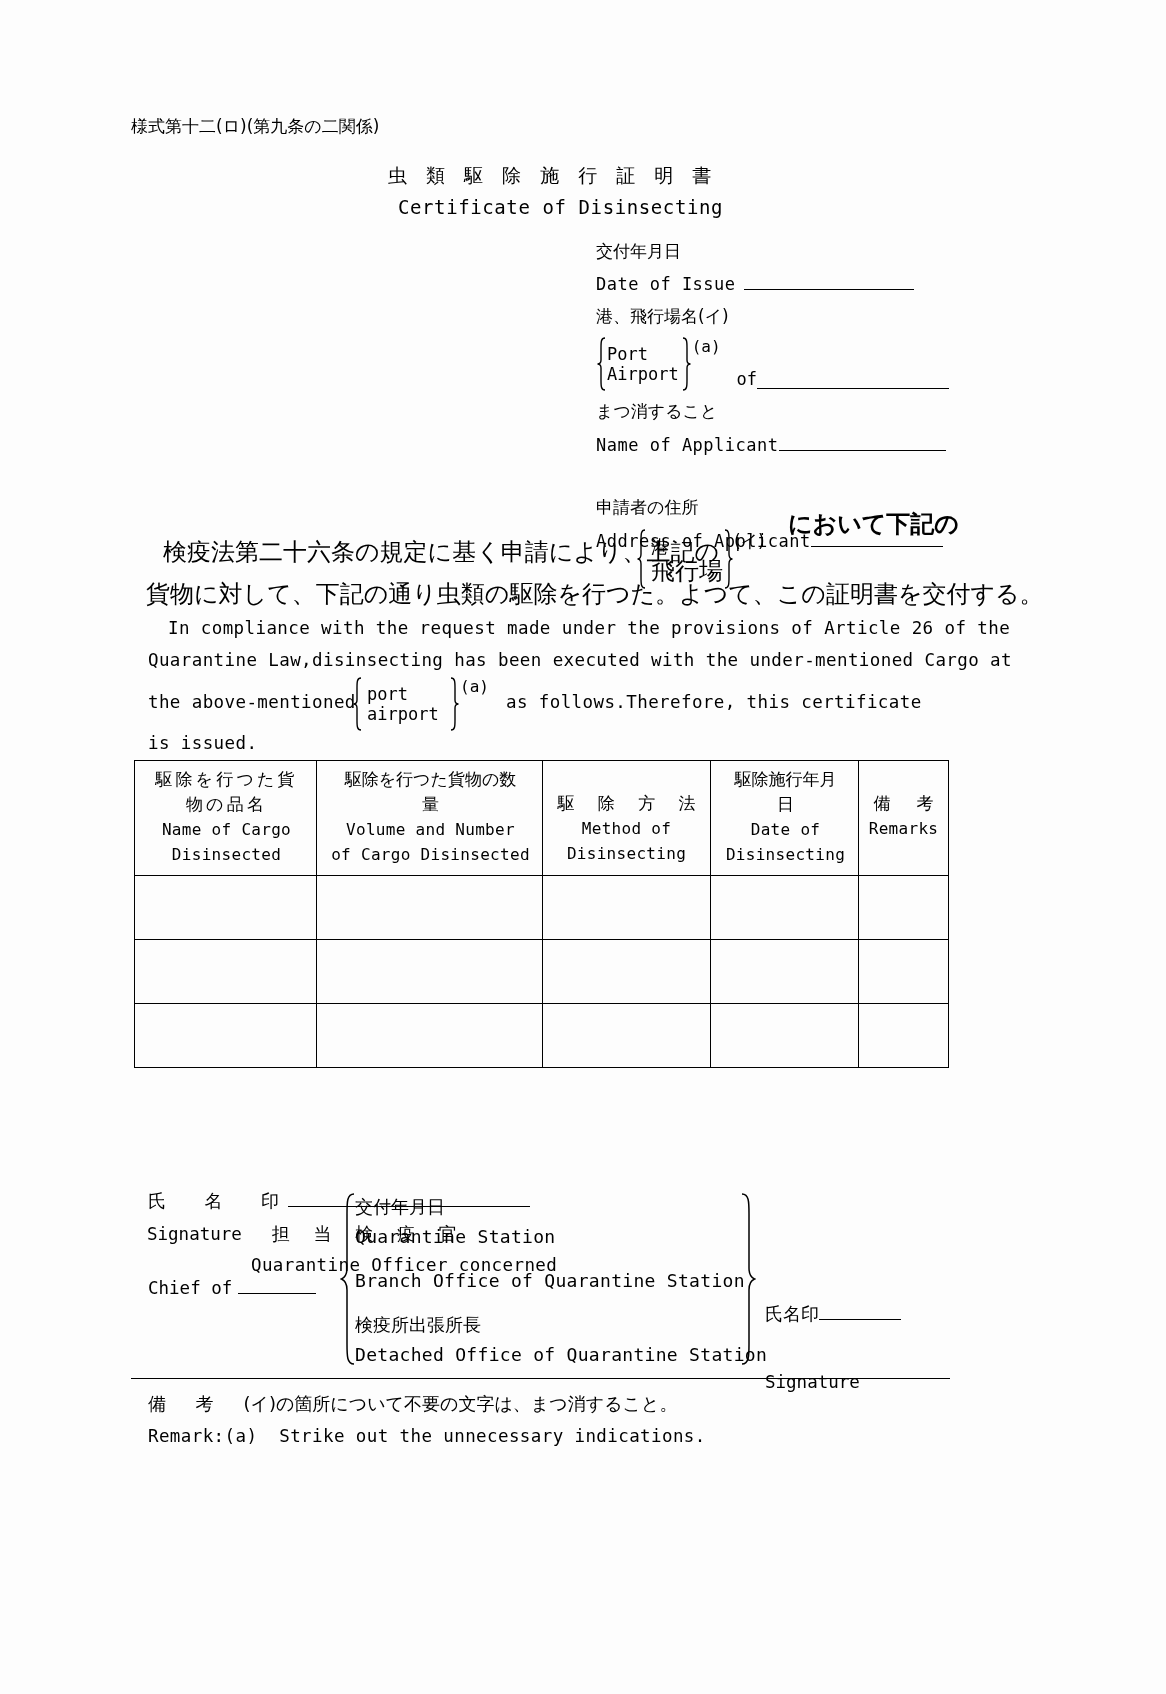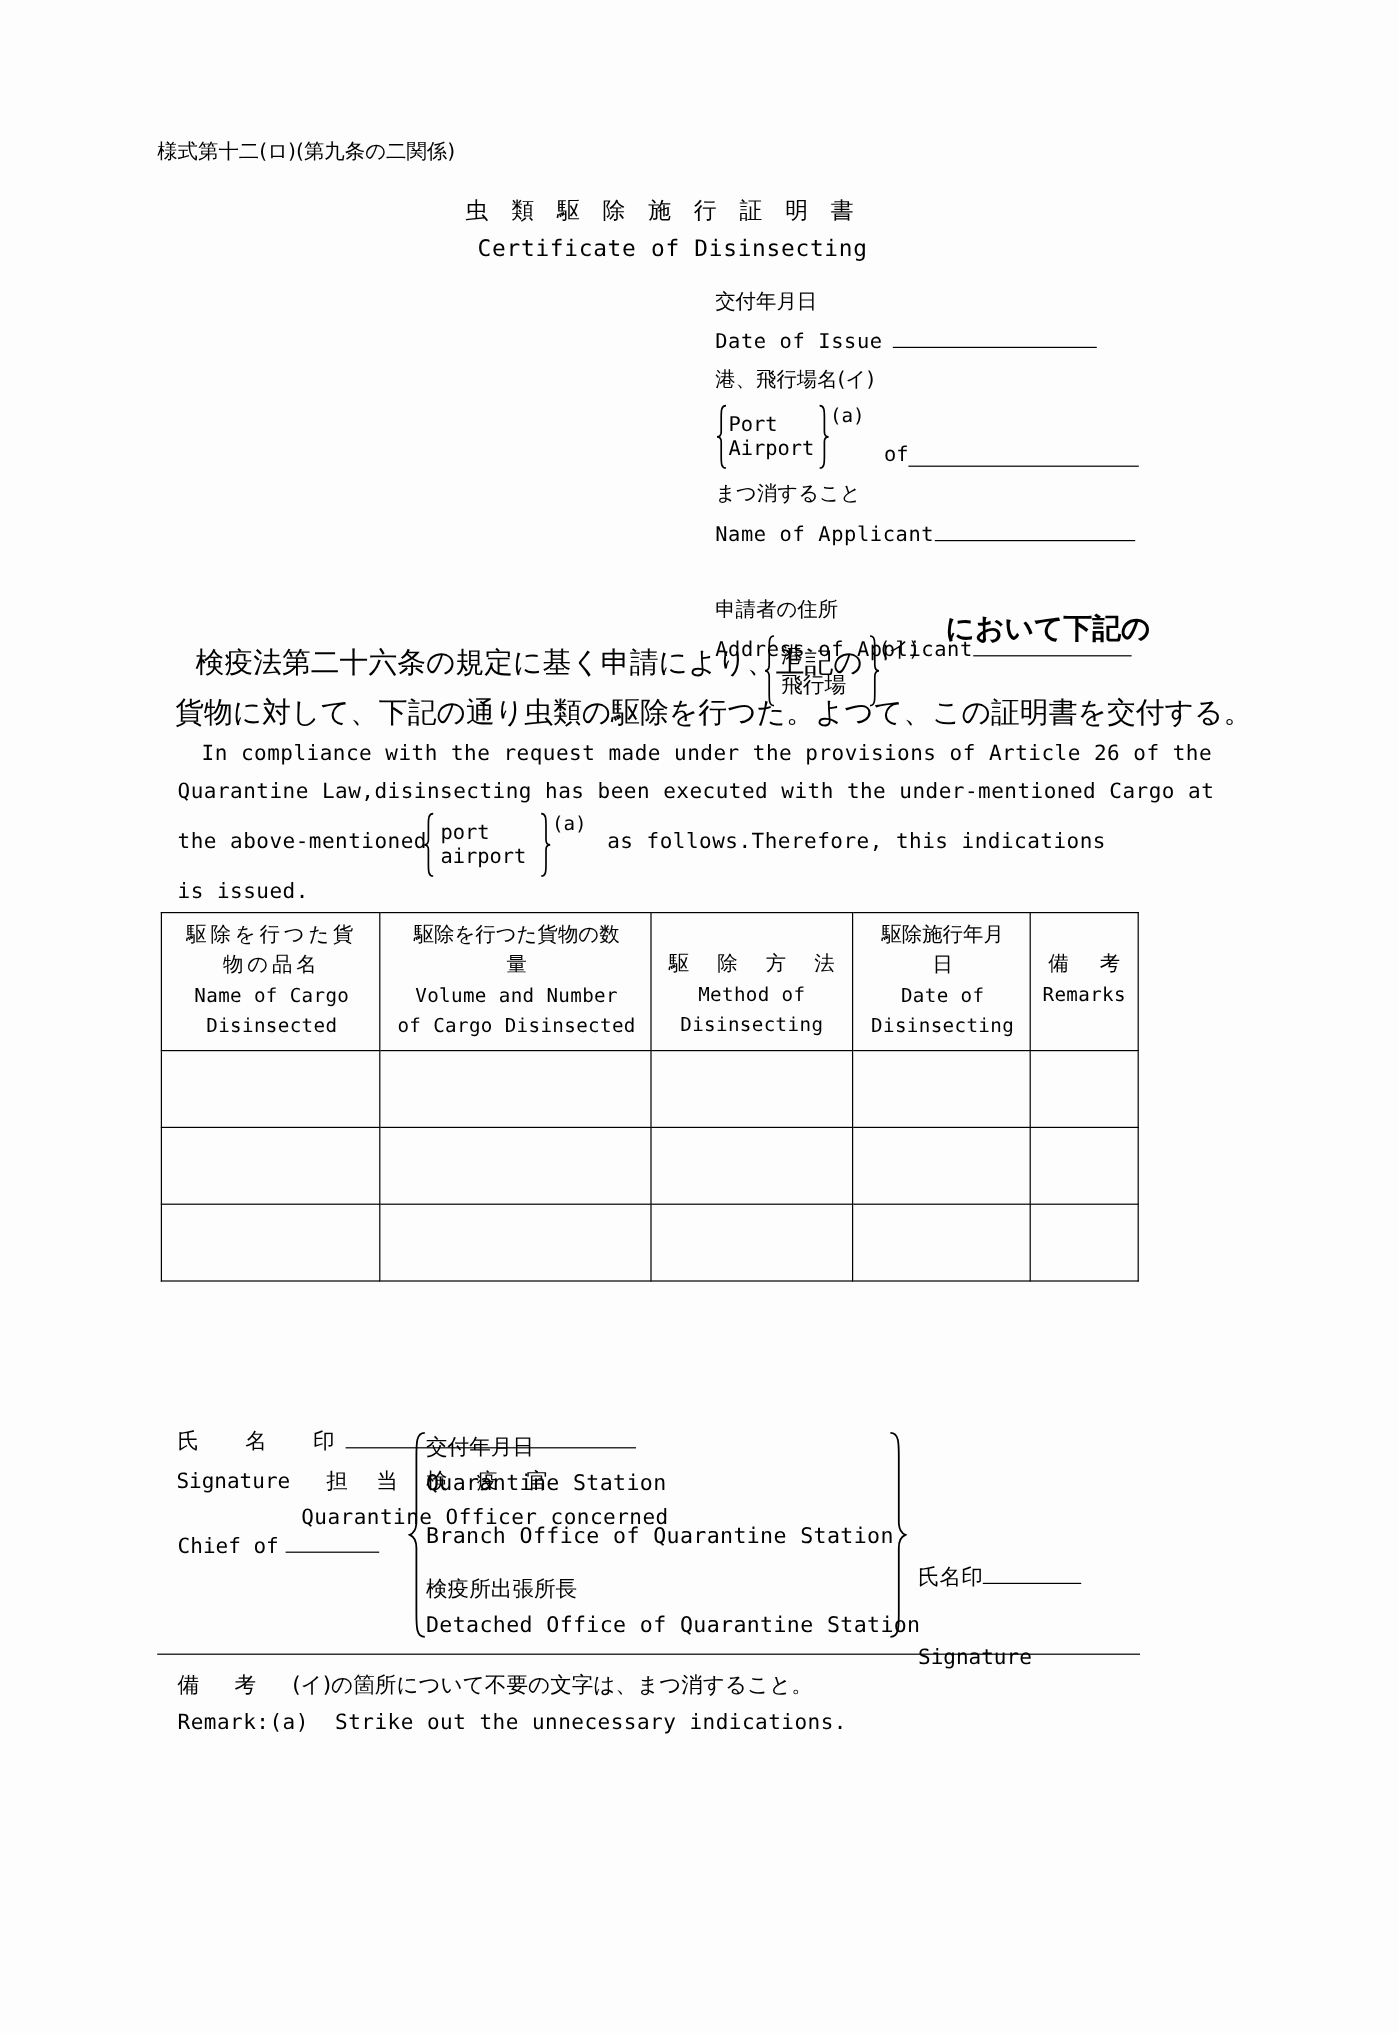--- a/index.html
+++ b/index.html
@@ -254,21 +254,21 @@
 
   <div class="body-jp" id="jp-line1">検疫法第二十六条の規定に基く申請により、上記の</div>
   <div class="brace-group" style="left:636px;top:528px;">
     <span class="brace">
       <svg class="brace-svg" width="11" height="62" viewBox="0 0 11 62" aria-hidden="true">
         <path d="M9 2 C5 2 5 6 5 13 L5 26 C5 30 3 31 1.5 31 C3 31 5 32 5 36 L5 49 C5 56 5 60 9 60" fill="none" stroke="#000" stroke-width="1.4"></path>
       </svg>
     </span>
     <span class="stack jp" style="margin-left:4px;width:72px;">
       <span style="font-size:18px;line-height:25px;">港</span>
-      <span style="font-size:18px;line-height:25px;">飛行場</span>
+      <span style="font-size:24px;line-height:25px;">飛行場</span>
     </span>
     <span class="brace">
       <svg class="brace-svg" width="11" height="62" viewBox="0 0 11 62" aria-hidden="true">
         <path d="M2 2 C6 2 6 6 6 13 L6 26 C6 30 8 31 9.5 31 C8 31 6 32 6 36 L6 49 C6 56 6 60 2 60" fill="none" stroke="#000" stroke-width="1.4"></path>
       </svg>
     </span>
     <span class="jp" style="font-size:17px;align-self:flex-start;margin-top:2px;">(イ)</span>
   </div>
   <div class="body-jp" id="jp-line1b">において下記の</div>
   <div class="body-jp" id="jp-line2">貨物に対して、下記の通り虫類の駆除を行つた。よつて、この証明書を交付する。</div>
@@ -286,21 +286,21 @@
       <span>port</span>
       <span>airport</span>
     </span>
     <span class="brace">
       <svg class="brace-svg" width="11" height="56" viewBox="0 0 11 56" aria-hidden="true">
         <path d="M2 2 C6 2 6 6 6 12 L6 24 C6 27 8 28 9.5 28 C8 28 6 29 6 32 L6 44 C6 50 6 54 2 54" fill="none" stroke="#000" stroke-width="1.4"></path>
       </svg>
     </span>
     <span class="mono" style="font-size:16px;align-self:flex-start;margin-top:1px;">(a)</span>
   </div>
-  <div class="body-en mono" id="en-line3b">as follows.Therefore, this indications</div>
+  <div class="body-en mono" id="en-line3b">as follows.Therefore, this certificate</div>
   <div class="body-en mono" id="en-line4">is issued.</div>
 
   <table id="cargo-table">
     <colgroup>
       <col style="width:182px;">
       <col style="width:226px;">
       <col style="width:168px;">
       <col style="width:148px;">
       <col style="width:90px;">
     </colgroup>

